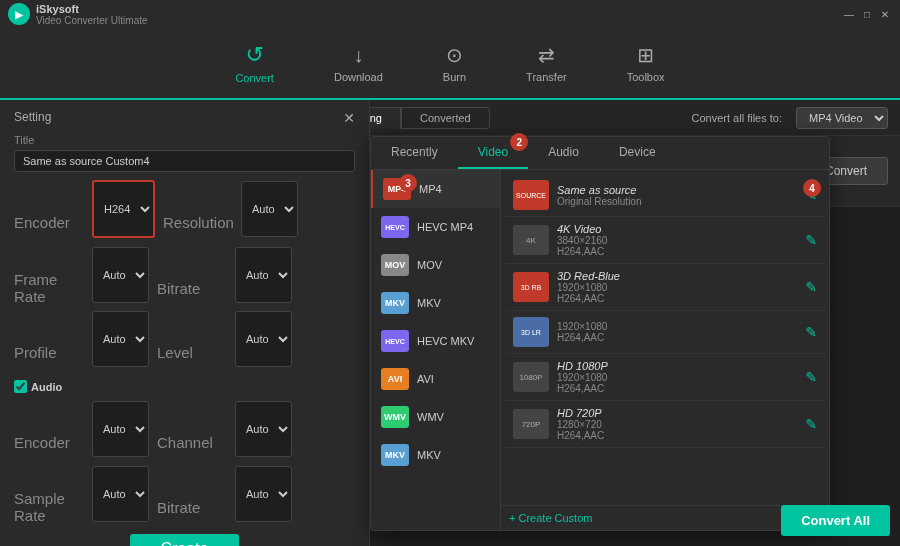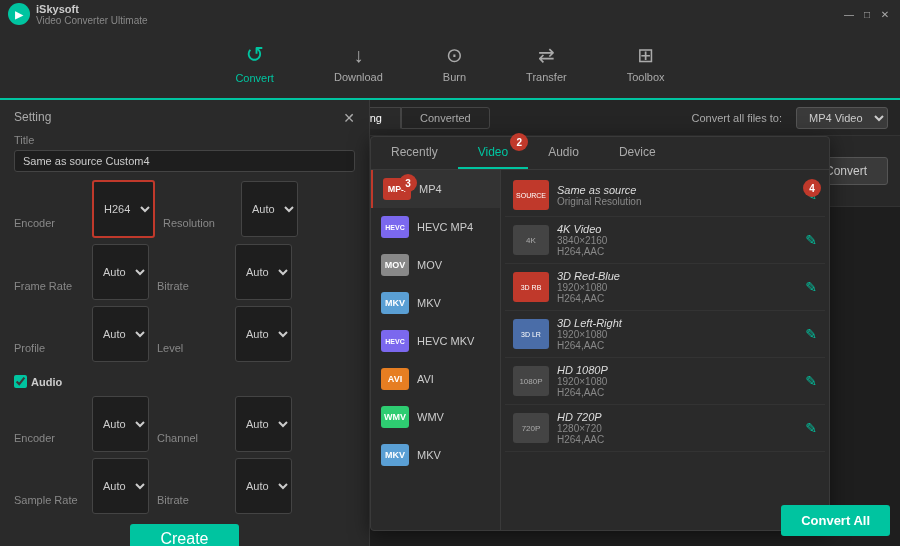--- a/index.html
+++ b/index.html
@@ -44,21 +44,21 @@
     .circle-badge { width: 18px; height: 18px; background: #c0392b; border-radius: 50%; color: white; font-size: 10px; font-weight: bold; display: flex; align-items: center; justify-content: center; position: absolute; top: -5px; right: -5px; }
 
     
     .setting-panel { position: absolute; left: 0; top: 100px; width: 370px; bottom: 0; background: #2a2a2a; border-right: 1px solid #3a3a3a; padding: 10px 14px; z-index: 5; }
     .setting-header { font-size: 12px; color: #aaa; margin-bottom: 8px; display: flex; justify-content: space-between; }
     .close-x { cursor: pointer; color: #aaa; font-size: 14px; }
     .setting-section { margin-bottom: 8px; }
     .setting-label { font-size: 11px; color: #888; margin-bottom: 4px; }
     .setting-input { background: #1e1e1e; border: 1px solid #444; color: #ccc; padding: 4px 8px; border-radius: 3px; width: 100%; font-size: 11px; }
     .setting-row { display: flex; align-items: center; gap: 8px; margin-bottom: 6px; }
-    .setting-field-label { font-size: 11px; color: #888; width: 70px; flex-shrink: 0; margin-top: 27px; }
+    .setting-field-label { font-size: 15px; color: #888; width: 70px; flex-shrink: 0; margin-top: 27px; }
     .setting-select { background: #1e1e1e; border: 1px solid #444; color: #ccc; padding: 20px 6px; border-radius: 3px; font-size: 11px; cursor: pointer; }
     .setting-select.highlighted { border: 2px solid #c0392b; }
     .section-title { font-size: 11px; color: #ccc; font-weight: bold; margin: 6px 0 4px; }
     .checkbox-row { display: flex; align-items: center; gap: 4px; margin-bottom: 4px; }
     .checkbox-row input { accent-color: #00c4a0; }
     .btn-group { display: flex; gap: 10px; justify-content: center; margin-top: 10px; }
     .btn-create { background: #00c4a0; border: none; color: white; padding: 6px 30px; border-radius: 3px; font-size: 16px; cursor: pointer; }
     .btn-cancel { background: #3a6fa8; border: none; color: white; padding: 6px 30px; border-radius: 3px; font-size: 12px; cursor: pointer; }
 
     
@@ -350,21 +350,20 @@
           <div class="preset-info">
             <div class="preset-name">3D Red-Blue</div>
             <div class="preset-detail">1920×1080<br>H264,AAC</div>
           </div>
           <span class="preset-edit">✎</span>
         </div>
 
         <div class="preset-row">
           <div class="preset-icon" style="background:#4a6da8;color:white;font-size:7px;">3D LR</div>
           <div class="preset-info">
-            <div class="preset-name">3D Left-Right</div>
             <div class="preset-detail">1920×1080<br>H264,AAC</div>
           </div>
           <span class="preset-edit">✎</span>
         </div>
 
         <div class="preset-row">
           <div class="preset-icon" style="background:#444;color:#aaa;font-size:8px;">1080P</div>
           <div class="preset-info">
             <div class="preset-name">HD 1080P</div>
             <div class="preset-detail">1920×1080<br>H264,AAC</div>
@@ -376,17 +375,18 @@
           <div class="preset-icon" style="background:#444;color:#aaa;font-size:8px;">720P</div>
           <div class="preset-info">
             <div class="preset-name">HD 720P</div>
             <div class="preset-detail">1280×720<br>H264,AAC</div>
           </div>
           <span class="preset-edit">✎</span>
         </div>
       </div>
 
 
+      <div class="create-custom">+ Create Custom</div>
     </div>
   </div>
 </div>
 
 <button class="convert-all-btn">Convert All</button>
 
 </body></html>

